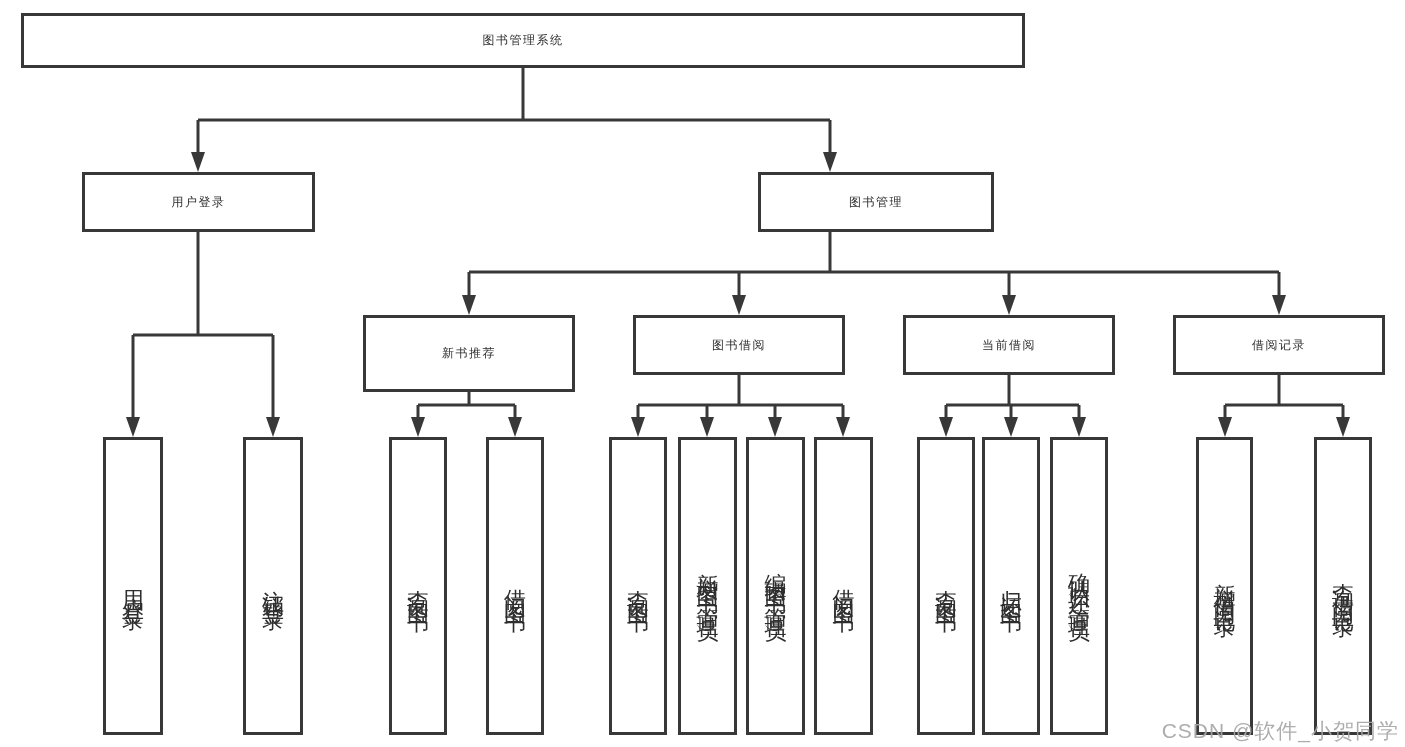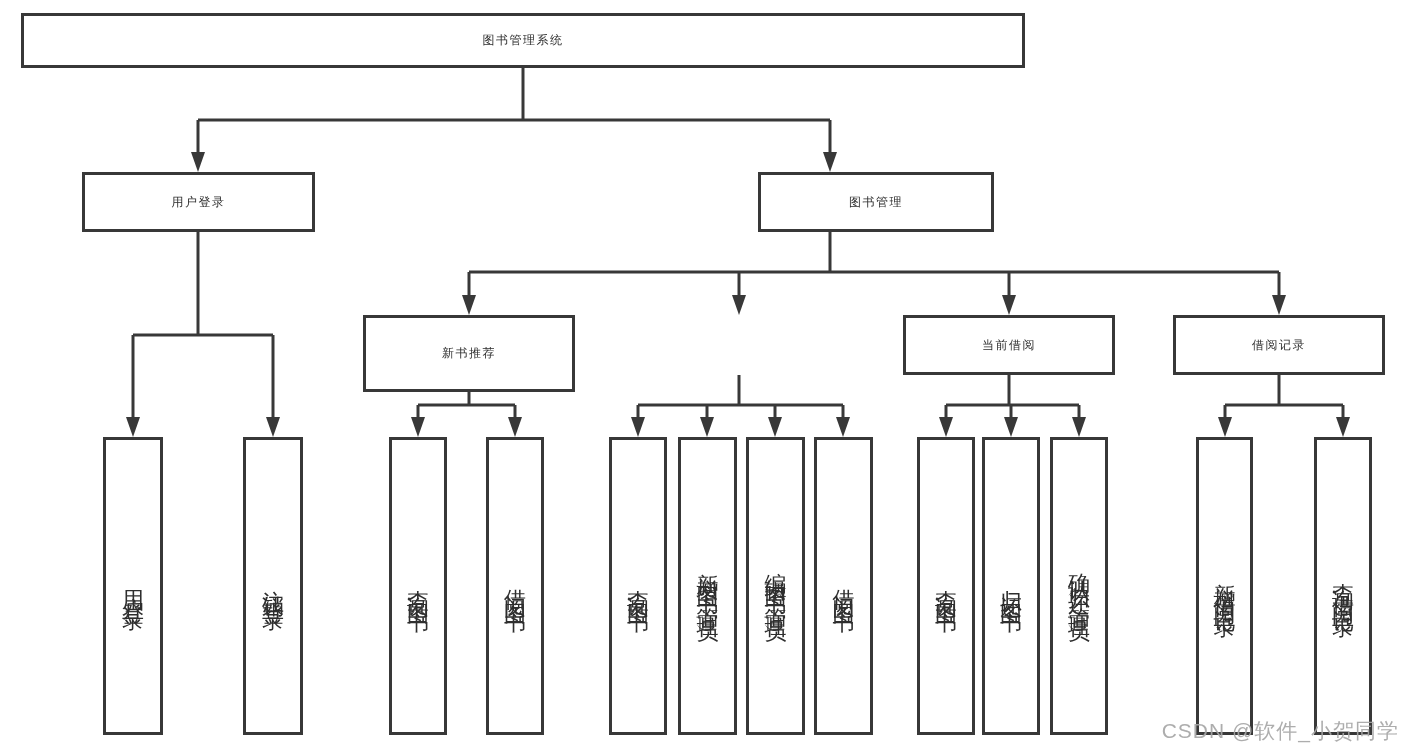--- a/index.html
+++ b/index.html
@@ -91,20 +91,23 @@
   <div class="node h" style="left:82px; top:172px; width:233px; height:60px;">
     <span class="label">用户登录</span>
   </div>
   <div class="node h" style="left:712px; top:172px; width:236px; height:60px;margin-left:46px;">
     <span class="label">图书管理</span>
   </div>
 
   <div class="node h" style="left:363px; top:315px; width:212px; height:77px;">
     <span class="label">新书推荐</span>
   </div>
+  <div class="node h" style="left:633px; top:315px; width:212px; height:60px;">
+    <span class="label">图书借阅</span>
+  </div>
   <div class="node h" style="left:903px; top:315px; width:212px; height:60px;">
     <span class="label">当前借阅</span>
   </div>
   <div class="node h" style="left:1173px; top:315px; width:212px; height:60px;">
     <span class="label">借阅记录</span>
   </div>
 
   <div class="node v" style="left:103px; top:437px; width:60px; height:298px;">
     <span class="label">用户登录</span>
   </div>

